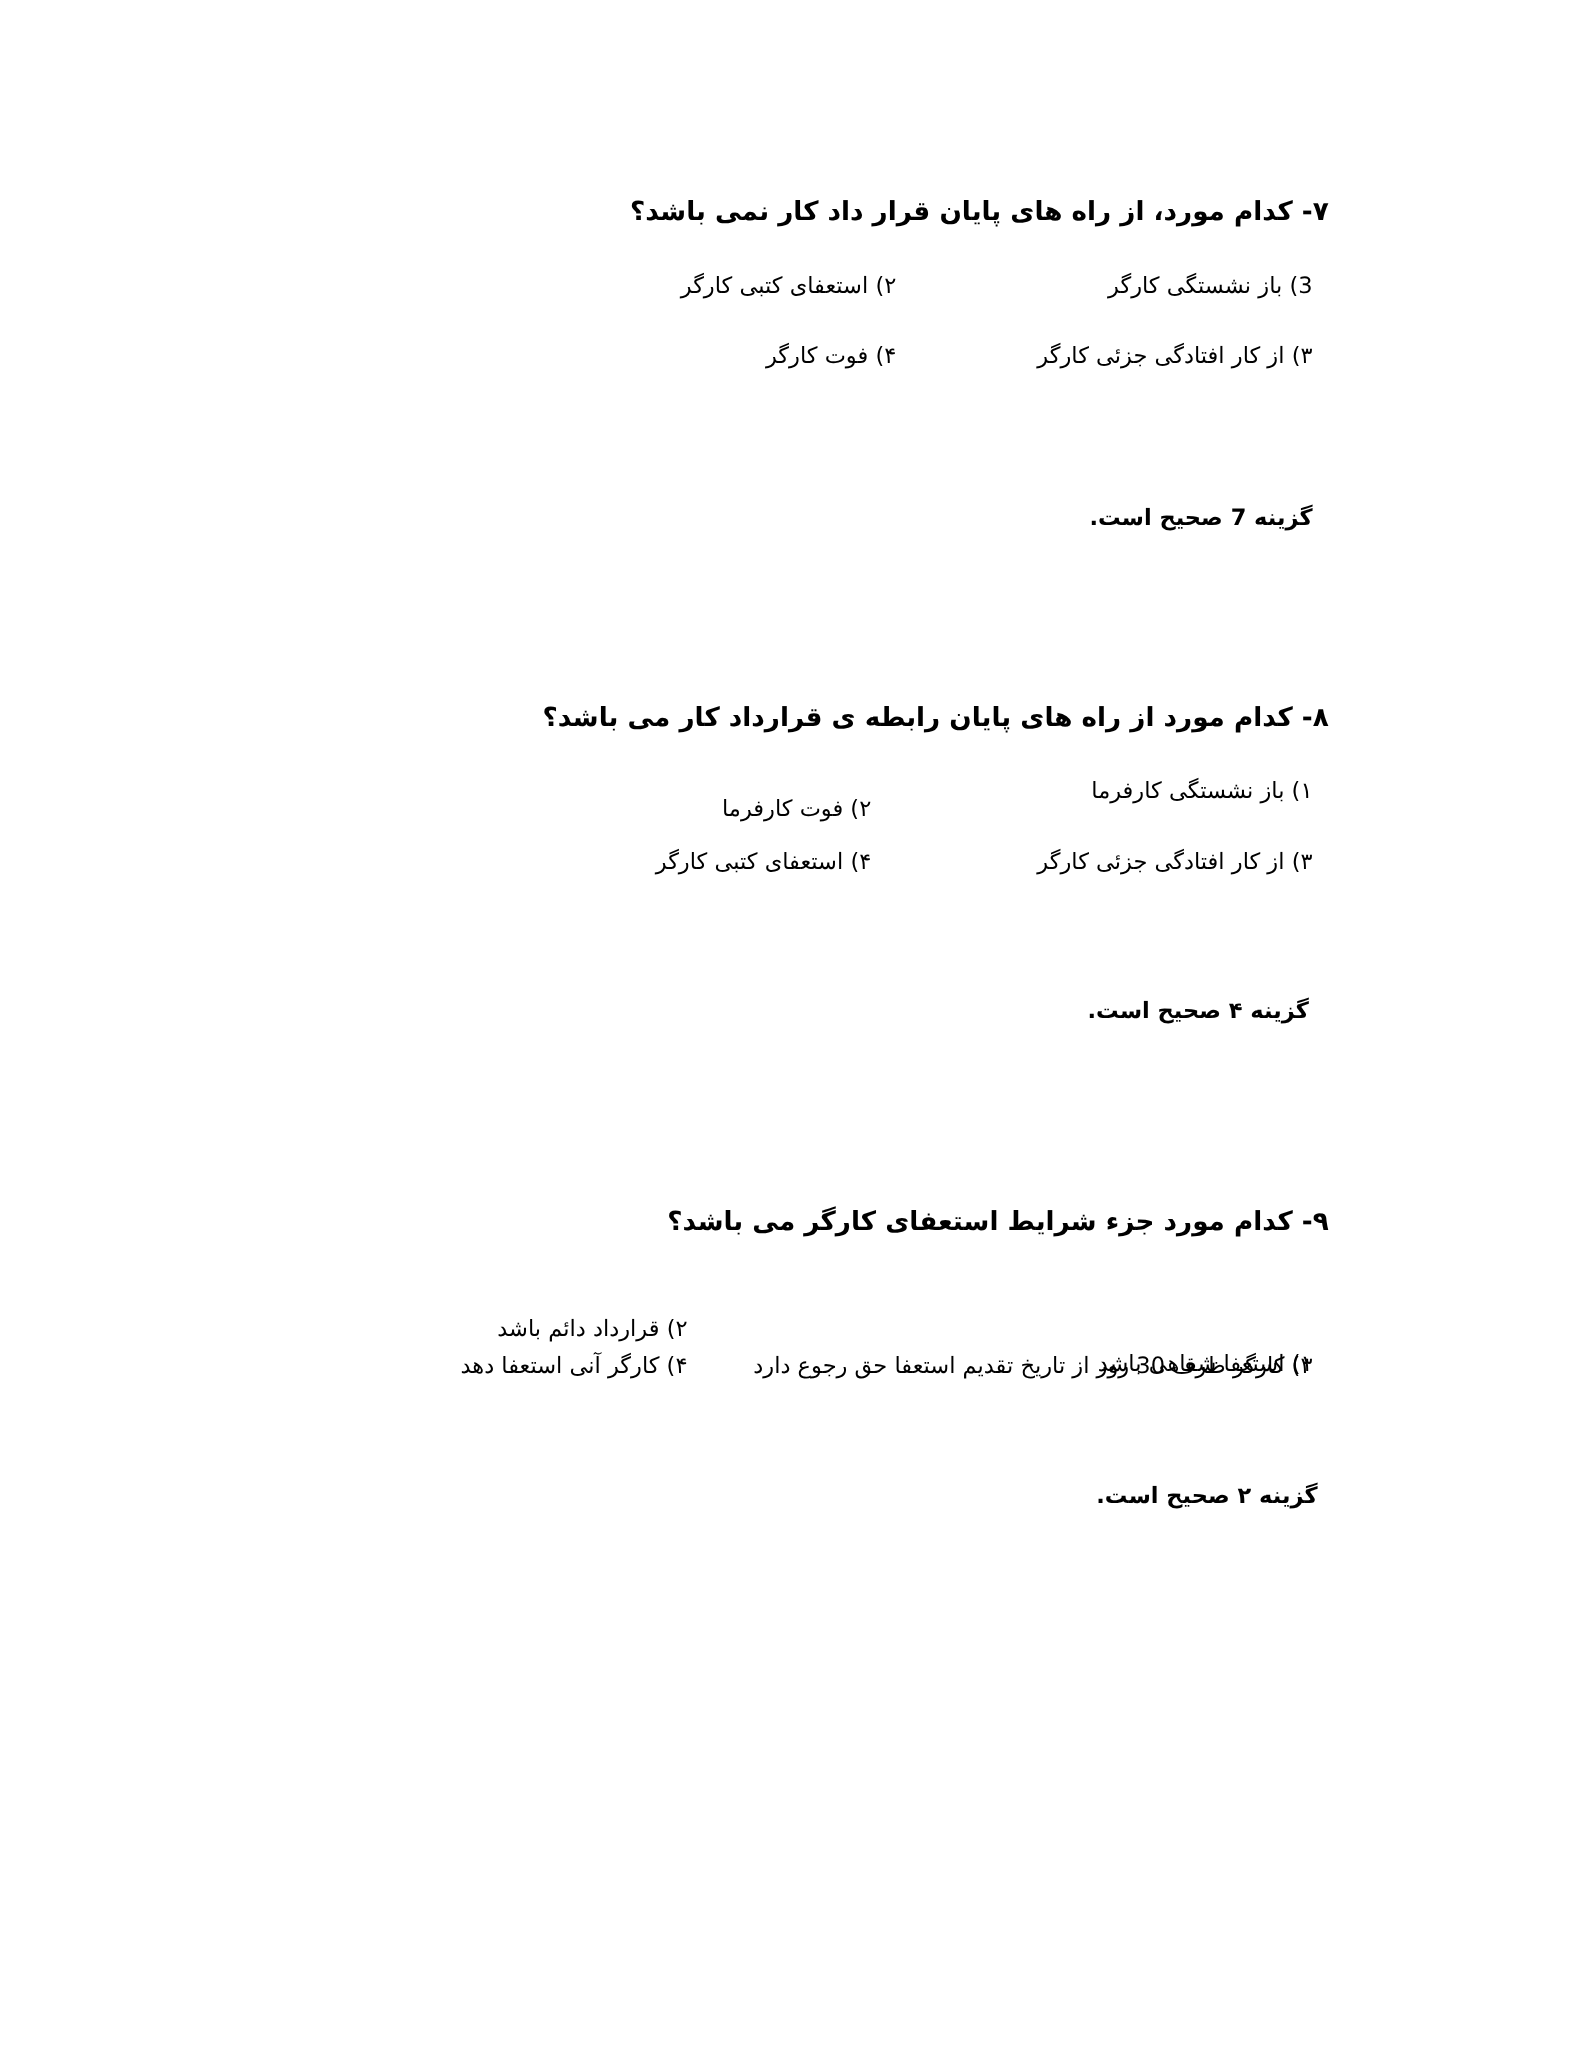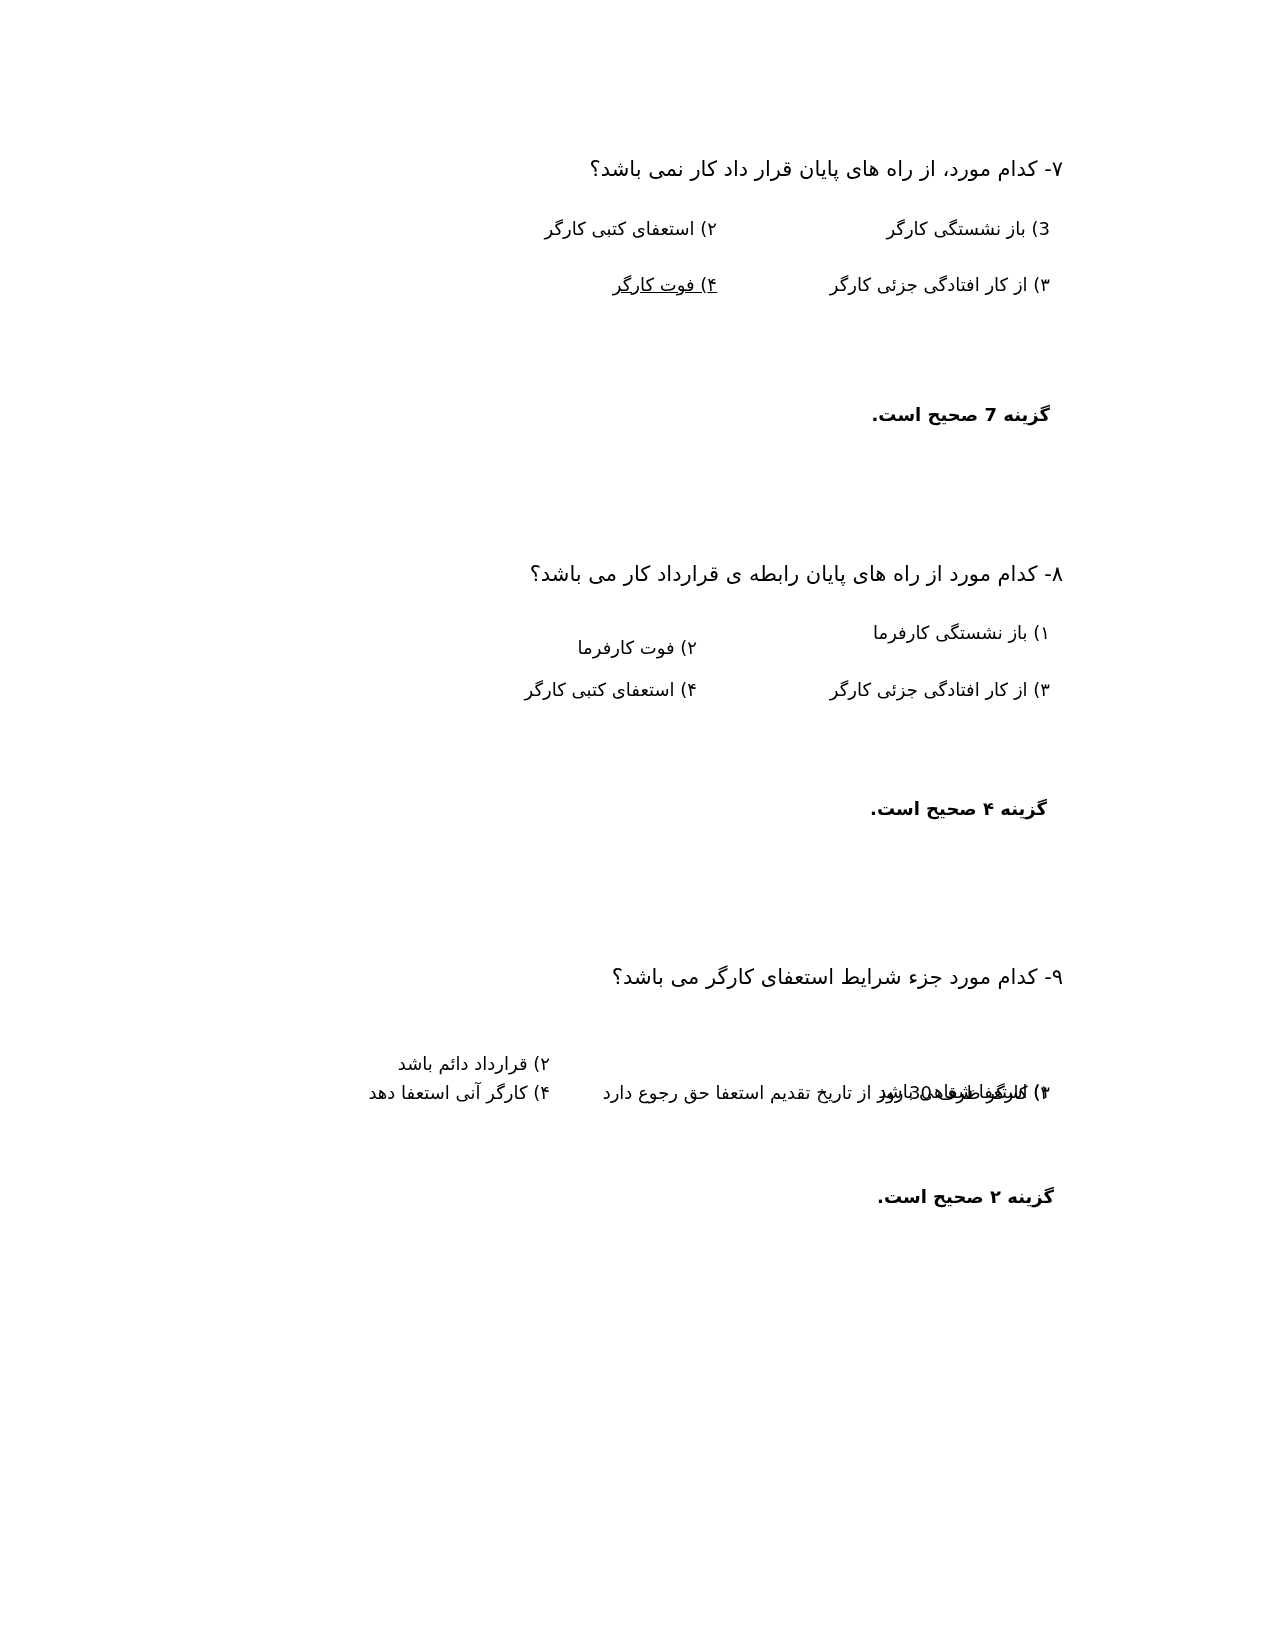--- a/index.html
+++ b/index.html
@@ -16,21 +16,21 @@
       font-family: "DejaVu Sans", "Liberation Sans", sans-serif;
     }
     .page {
       position: absolute;
       left: 0; top: 0;
       width: 1275px; height: 1650px;
     }
     .q-title {
       position: absolute;
       right: 212px;
-      font-weight: normal;
+      font-weight: bold;
       font-size: 21px;
       white-space: nowrap;
       direction: rtl;
     }
     .opt {
       position: absolute;
       font-size: 18px;
       white-space: nowrap;
       direction: rtl;
     }
@@ -45,21 +45,21 @@
 </head>
 <body>
 
 <div class="page">
 
   <div>
     <div class="q-title" style="top:157px;">۷- کدام مورد، از راه های پایان قرار داد کار نمی باشد؟</div>
     <div class="opt" style="top:218px; right:225px;">3) باز نشستگی کارگر</div>
     <div class="opt" style="top:218px; right:558px;">۲) استعفای کتبی کارگر</div>
     <div class="opt" style="top:274px; right:225px;">۳) از کار افتادگی جزئی کارگر</div>
-    <div class="opt" style="top:274px; right:558px;text-decoration:underline;">۴) فوت کارگر</div>
+    <div class="opt" style="top:274px; right:558px;">۴) فوت کارگر</div>
     <div class="answer" style="top:404px; right:225px;">گزینه 7 صحیح است.</div>
   </div>
 
   <div>
     <div class="q-title" style="top:562px;">۸- کدام مورد از راه های پایان رابطه ی قرارداد کار می باشد؟</div>
     <div class="opt" style="top:622px; right:225px;">۱) باز نشستگی کارفرما</div>
     <div class="opt" style="top:622px; right:578px;margin-top:15px;">۲) فوت کارفرما</div>
     <div class="opt" style="top:679px; right:225px;">۳) از کار افتادگی جزئی کارگر</div>
     <div class="opt" style="top:679px; right:578px;">۴) استعفای کتبی کارگر</div>
     <div class="answer" style="top:798px; right:228px;">گزینه ۴ صحیح است.</div>

